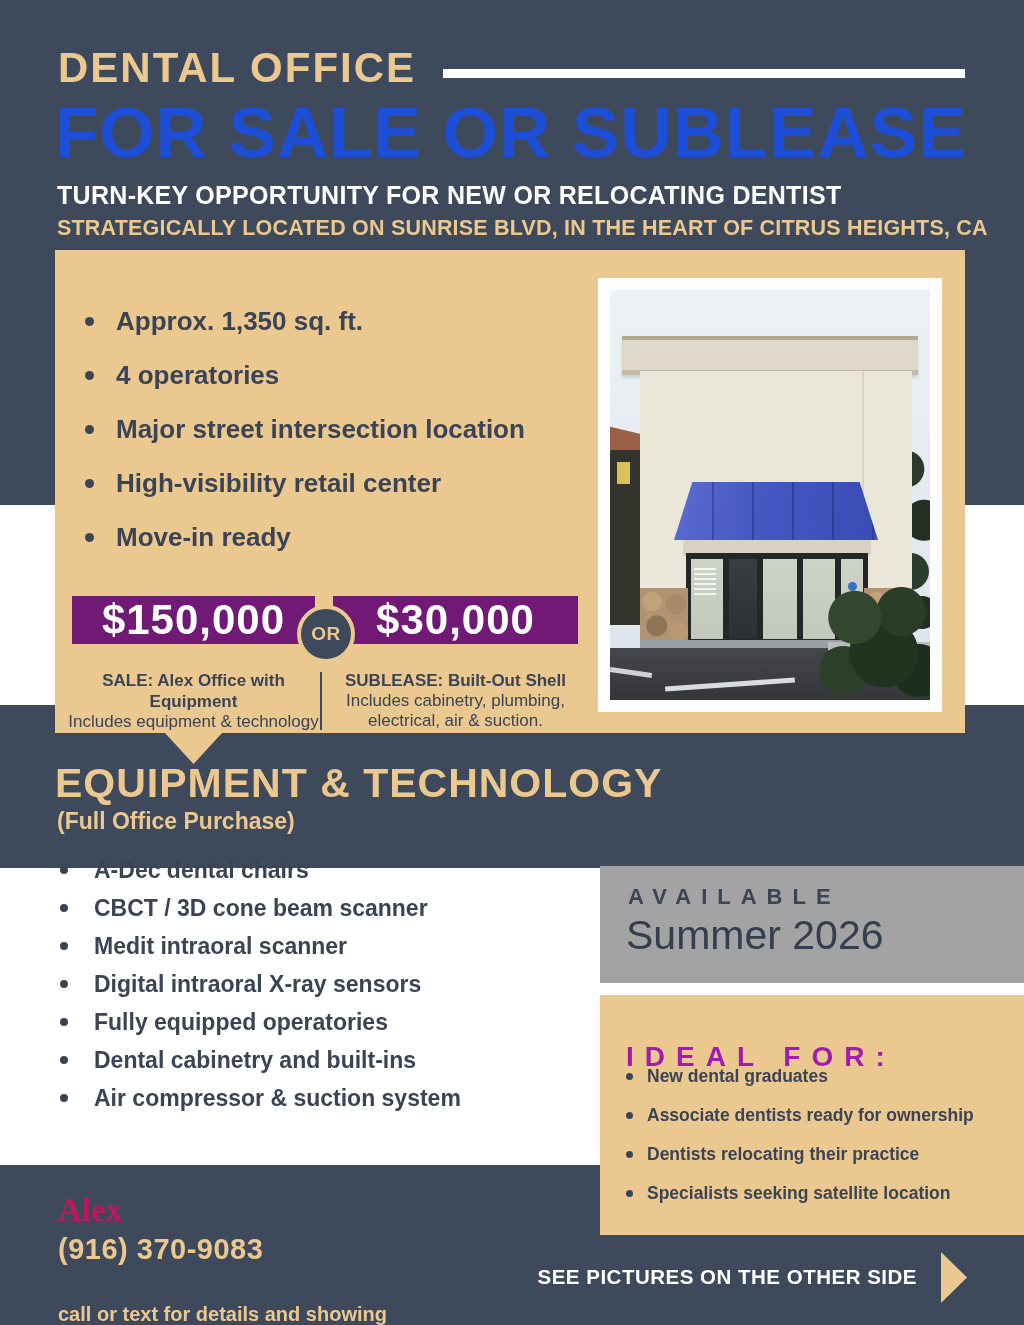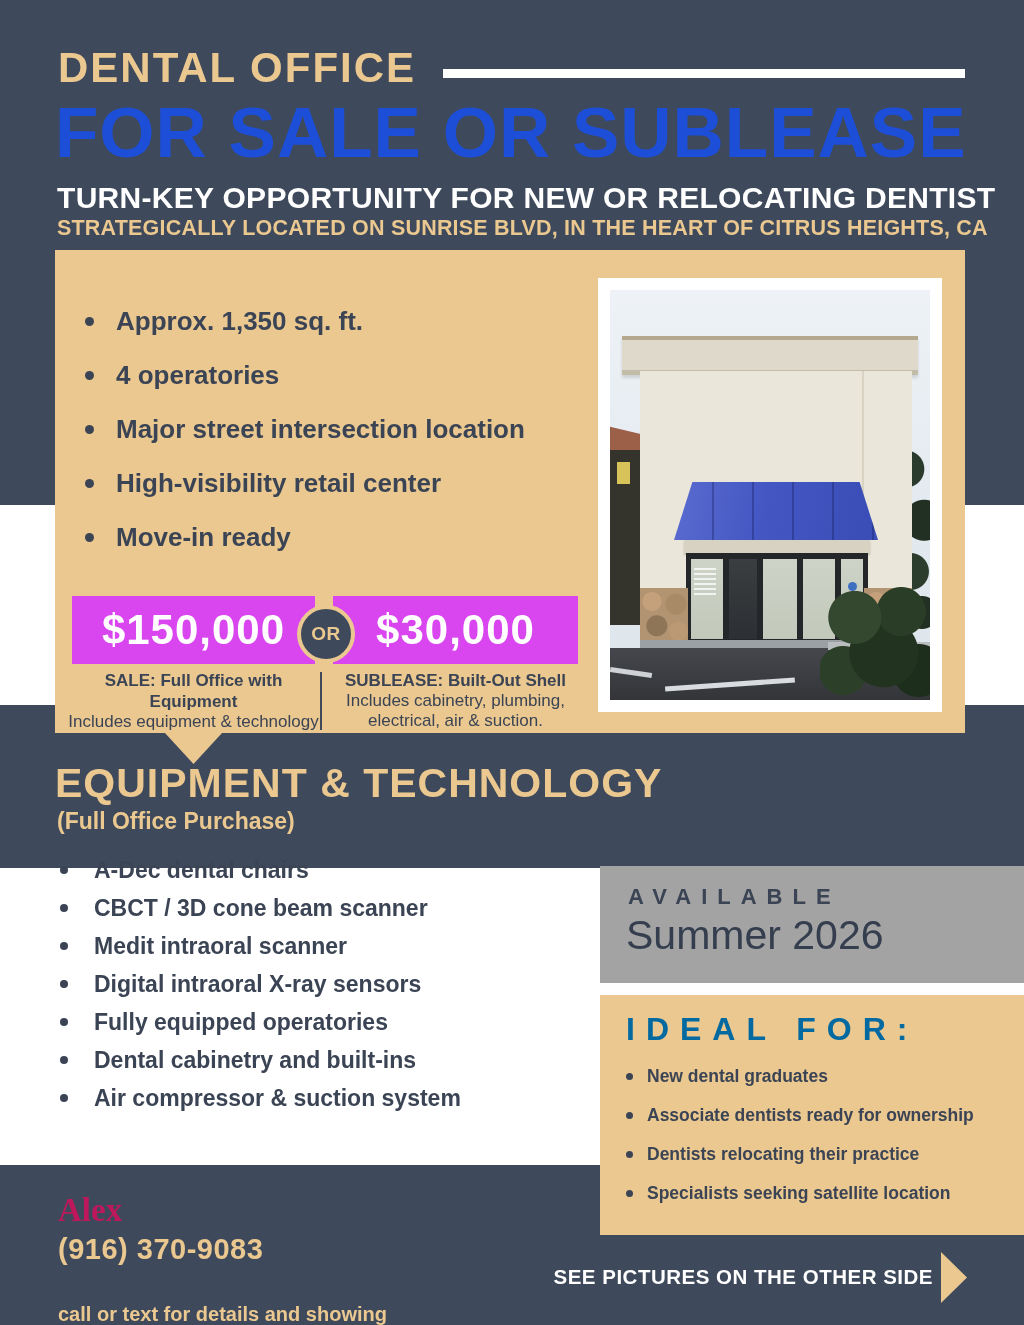--- a/index.html
+++ b/index.html
@@ -12,29 +12,29 @@
   .abs{position:absolute;}
   
   .band{position:absolute;left:0;width:1024px;background:#3e4a5b;}
   .band-header{top:0;height:505px;}
   .band-mid{top:705px;height:163px;}
   .band-footer{top:1165px;height:160px;}
   
   .kicker{left:58px;top:44px;font-size:42px;font-weight:bold;color:#ebc890;letter-spacing:2px;white-space:nowrap;}
   .rule{left:443px;top:69px;width:522px;height:9px;background:#ffffff;}
   .title{left:55px;top:92px;font-size:71px;font-weight:bold;color:#1d4ed8;letter-spacing:1px;white-space:nowrap;}
-  .subtitle{left:57px;top:181px;font-size:30px;font-weight:bold;color:#ffffff;letter-spacing:.3px;white-space:nowrap;}
+  .subtitle{left:57px;top:181px;font-size:25px;font-weight:bold;color:#ffffff;letter-spacing:.3px;white-space:nowrap;}
   .locline{left:57px;top:216px;font-size:21.5px;font-weight:bold;color:#ebc890;letter-spacing:.2px;white-space:nowrap;}
   
   .panel{left:55px;top:250px;width:910px;height:483px;background:#ebc890;}
   .hl-list{position:absolute;left:30px;top:56px;display:flex;flex-direction:column;gap:24px;}
   .hl-item{display:flex;align-items:center;font-size:26px;font-weight:bold;color:#3b4454;line-height:30px;}
   .dot{width:9px;height:9px;border-radius:50%;background:#3b4454;margin-right:22px;flex:0 0 auto;}
   
-  .pricebar{position:absolute;top:346px;height:68px;background:#d946ef;display:flex;align-items:center;justify-content:center;}
+  .pricebar{position:absolute;top:346px;height:48px;background:#701a75;display:flex;align-items:center;justify-content:center;}
   .pb-left{left:17px;width:243px;}
   .pb-right{left:278px;width:245px;}
   .price{font-size:42px;font-weight:bold;color:#ffffff;letter-spacing:1px;}
   .or-circle{position:absolute;left:242px;top:355px;width:50px;height:50px;border-radius:50%;
     background:#3e4a5b;border:4px solid #ebc890;display:flex;align-items:center;justify-content:center;
     font-size:19px;font-weight:bold;color:#ebc890;letter-spacing:.5px;}
   .col{position:absolute;top:420px;text-align:center;color:#3b4454;}
   .col-left{left:7px;width:263px;}
   .col-right{left:272px;width:257px;}
   .col .lead{font-size:17px;font-weight:bold;line-height:21px;}
@@ -46,29 +46,29 @@
   .eq-title{left:55px;top:760px;font-size:41px;font-weight:bold;color:#ebc890;letter-spacing:1px;white-space:nowrap;}
   .eq-sub{left:57px;top:808px;font-size:23px;font-weight:bold;color:#ebc890;}
   .eq-list{left:60px;top:858px;display:flex;flex-direction:column;gap:14px;}
   .eq-item{display:flex;align-items:center;font-size:23px;font-weight:bold;color:#3b4454;line-height:24px;}
   .eq-item .dot{width:8px;height:8px;margin-right:26px;}
   
   .avail-box{left:600px;top:866px;width:424px;height:117px;background:#a3a3a3;}
   .avail-label{position:absolute;left:28px;top:18px;font-size:22px;font-weight:bold;color:#3b4454;letter-spacing:10px;}
   .avail-value{position:absolute;left:26px;top:46px;font-size:41px;font-weight:normal;color:#343e4e;}
   .ideal-box{left:600px;top:995px;width:424px;height:240px;background:#ebc890;}
-  .ideal-title{position:absolute;left:26px;top:16px;font-size:32px;font-weight:bold;color:#0369a1;letter-spacing:11px;}
+  .ideal-title{position:absolute;left:26px;top:46px;font-size:28px;font-weight:bold;color:#a21caf;letter-spacing:11px;}
   .ideal-list{position:absolute;left:26px;top:72px;display:flex;flex-direction:column;gap:21px;}
   .ideal-item{display:flex;align-items:center;font-size:17.5px;font-weight:bold;color:#3b4454;line-height:18px;}
   .ideal-item .dot{width:7px;height:7px;margin-right:14px;}
   
   .contact-name{left:58px;top:1192px;font-size:33px;font-weight:bold;color:#be185d;font-family:Liberation Serif, serif;}
   .contact-phone{left:58px;top:1233px;font-size:29px;font-weight:bold;color:#ebc890;letter-spacing:.5px;}
   .contact-note{left:58px;top:1267px;font-size:20px;font-weight:bold;color:#ebc890;margin-top:36px;}
-  .cta-text{left:350px;top:1265px;width:583px;text-align:right;font-size:20.5px;font-weight:bold;color:#ffffff;letter-spacing:.5px;}
+  .cta-text{left:334px;top:1265px;width:583px;text-align:right;font-size:20.5px;font-weight:bold;color:#ffffff;letter-spacing:.5px;}
   .cta-arrow{left:941px;top:1252px;width:26px;height:51px;background:#ebc890;
     clip-path:polygon(0 0,100% 50%,0 100%);}
   
   .photo{left:598px;top:278px;width:344px;height:434px;background:#ffffff;padding:12px;box-sizing:border-box;}
   .photo-inner{position:relative;width:320px;height:410px;overflow:hidden;
     background:linear-gradient(#eef2f6 0%,#e2e9ef 60%,#dde5ec 100%);}
   .p{position:absolute;}
   .neighbor-roof{left:0;top:126px;width:38px;height:36px;background:#9c5f47;
     clip-path:polygon(0 30%,100% 55%,100% 100%,0 100%);}
   .neighbor{left:0;top:160px;width:30px;height:175px;background:#34332c;}
@@ -168,21 +168,21 @@
 
     <div class="pricebar pb-left">
       <span class="price">$150,000</span>
     </div>
     <div class="pricebar pb-right">
       <span class="price">$30,000</span>
     </div>
     <div class="or-circle">OR</div>
 
     <div class="col col-left">
-      <div class="lead">SALE: Full Office with Equipment</div>
+      <div class="lead">SALE: Alex Office with Equipment</div>
       <div class="desc">Includes equipment &amp; technology</div>
     </div>
     <div class="vdivider"></div>
     <div class="col col-right">
       <div class="lead">SUBLEASE: Built-Out Shell</div>
       <div class="desc">Includes cabinetry, plumbing,</div>
       <div class="desc">electrical, air &amp; suction.</div>
     </div>
   </div>
 

